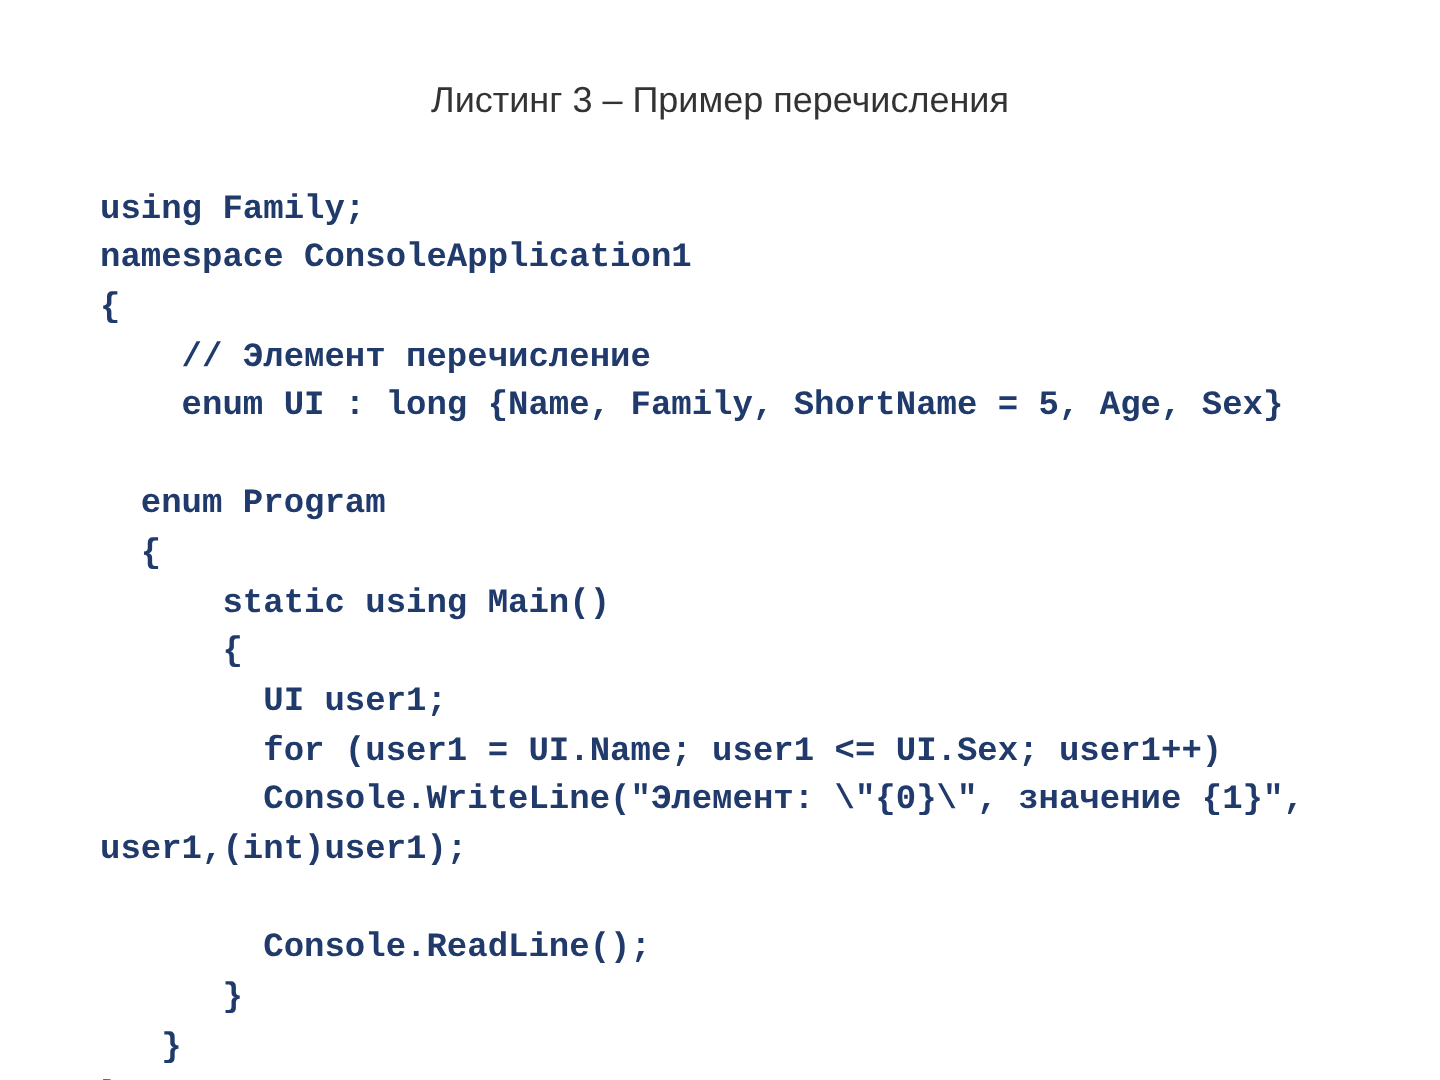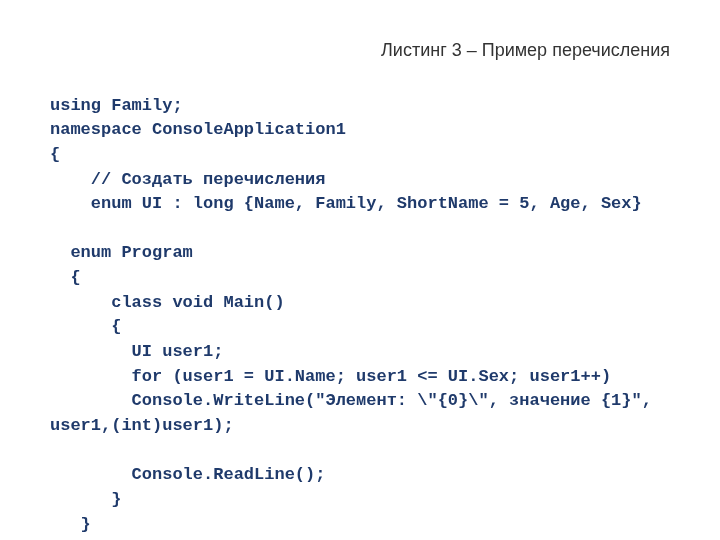--- a/index.html
+++ b/index.html
@@ -5,21 +5,21 @@
     body {
       margin: 0;
       padding: 40px 50px;
       font-family: Arial, sans-serif;
       background: #ffffff;
       width: 720px;
       height: 540px;
       box-sizing: border-box;
     }
     .title {
-      text-align: right;
+      text-align: center;
       font-size: 18px;
       color: #333333;
       font-weight: normal;
       margin-bottom: 8px;
     }
     .code {
       font-family: "Courier New", Consolas, monospace;
       font-size: 17px;
       font-weight: bold;
       color: #1f3a6b;
@@ -28,26 +28,26 @@
     }
   </style>
 </head>
 <body>
 
 <div class="title">Листинг 3 – Пример перечисления</div>
 <div class="code">
 <span>using Family;</span>
 <span>namespace ConsoleApplication1</span>
 <span>{</span>
-<span>    // Создать перечисления</span>
+<span>    // Элемент перечисление</span>
 <span>    enum UI : long {Name, Family, ShortName = 5, Age, Sex}</span>
 <span></span>
 <span>  enum Program</span>
 <span>  {</span>
-<span>      class void Main()</span>
+<span>      static using Main()</span>
 <span>      {</span>
 <span>        UI user1;</span>
 <span>        for (user1 = UI.Name; user1 &lt;= UI.Sex; user1++)</span>
 <span>        Console.WriteLine("Элемент: \"{0}\", значение {1}",</span>
 <span>user1,(int)user1);</span>
 <span></span>
 <span>        Console.ReadLine();</span>
 <span>      }</span>
 <span>   }</span>
 <span>}</span>

